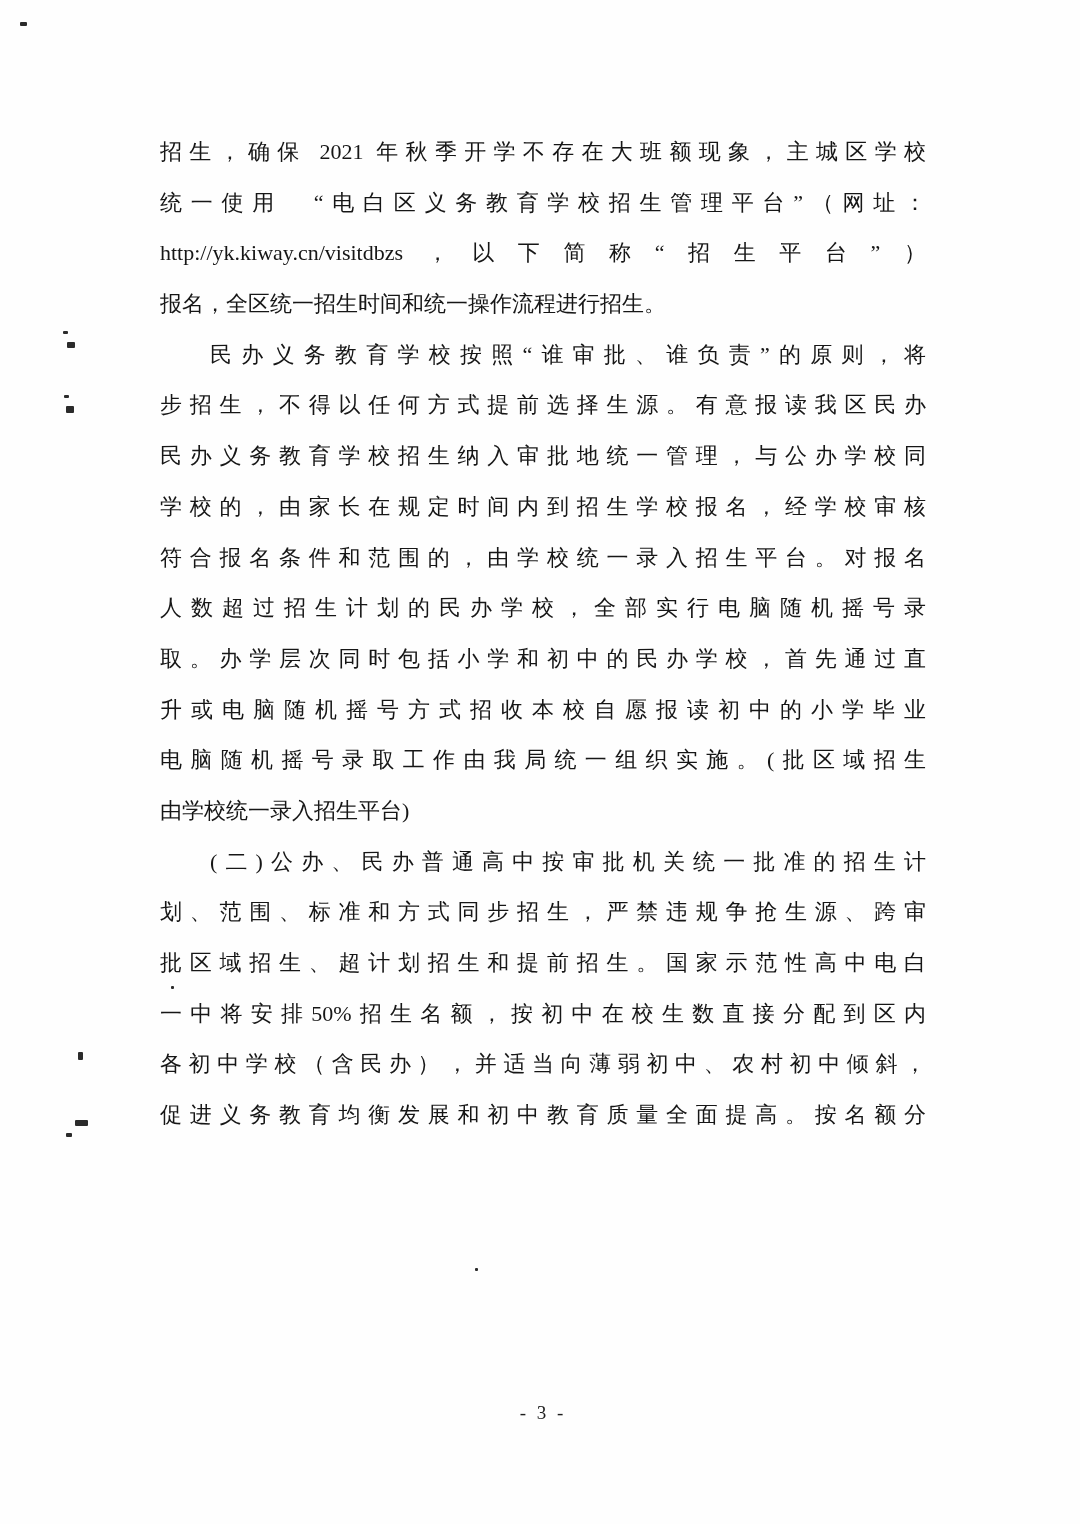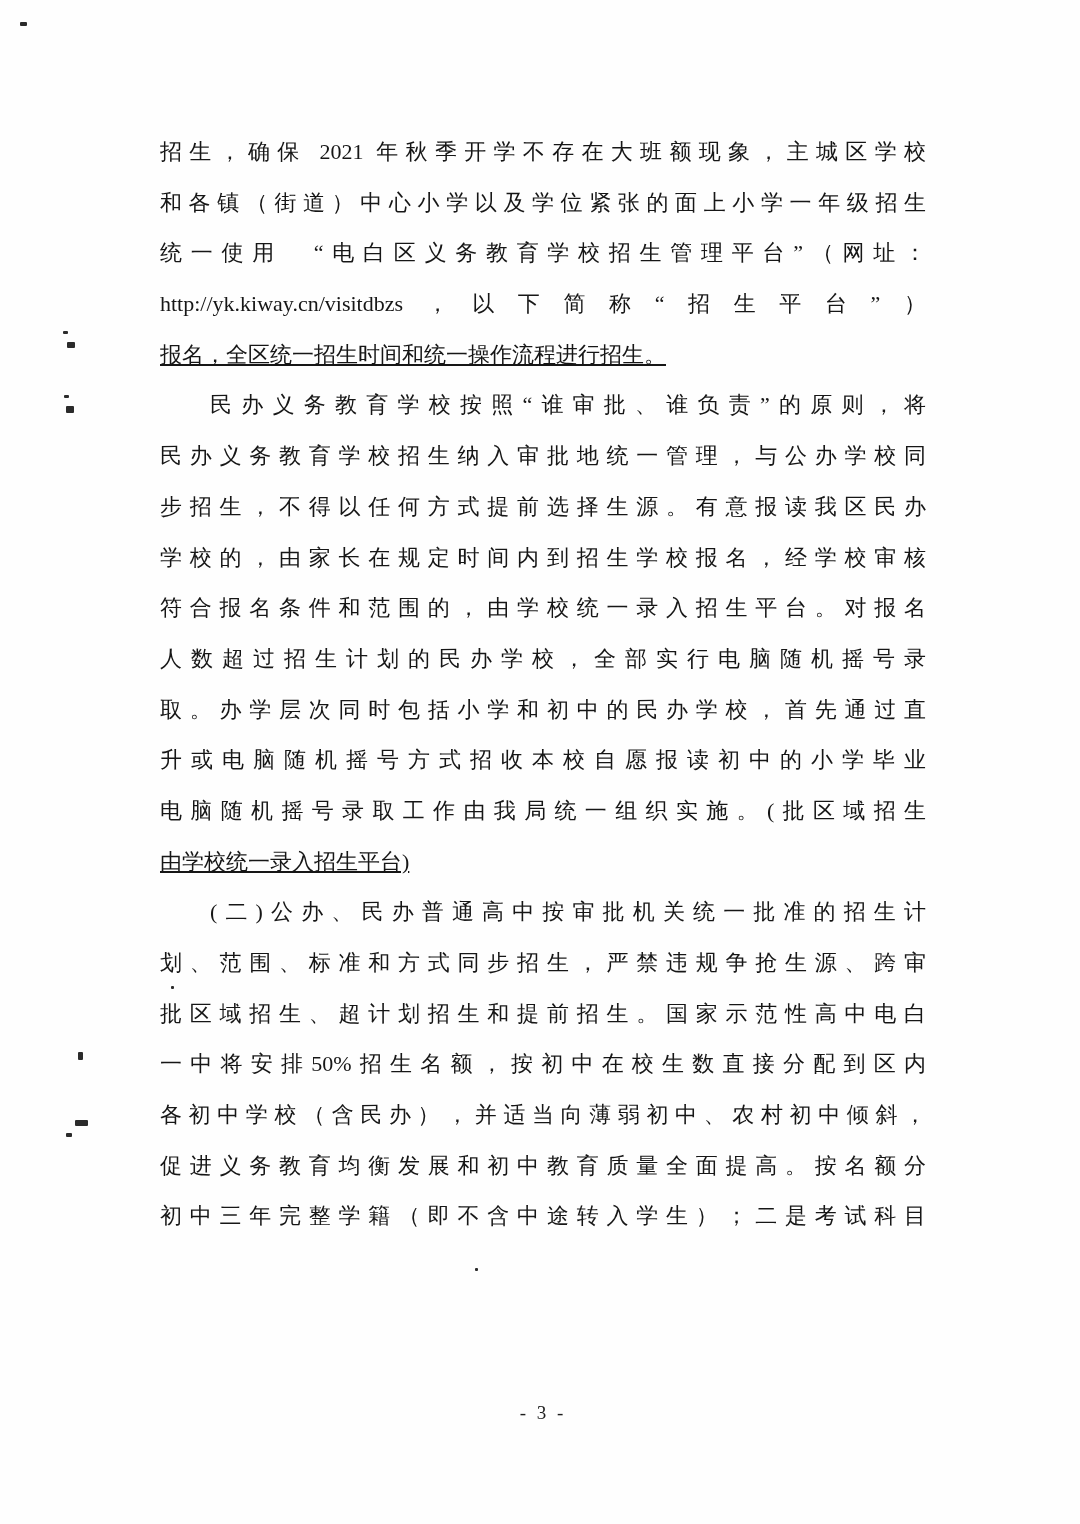--- a/index.html
+++ b/index.html
@@ -29,21 +29,20 @@
     height: 50.7px;
     line-height: 50.7px;
     text-align: justify;
     text-align-last: justify;
     text-justify: inter-character;
     white-space: normal;
     overflow: visible;
   }
   .line.end {
     text-align-last: left;
-    text-decoration: underline;
   }
   .line.indent {
     text-indent: 50px;
   }
   .footer {
     position: absolute;
     left: 160px;
     top: 1402px;
     width: 766px;
     text-align: center;
@@ -57,41 +56,39 @@
     border-radius: 1px;
   }
 </style>
 </head>
 <body>
 
 <div class="page">
 
   <div class="text-block">
     <div class="line">招生，确保 2021 年秋季开学不存在大班额现象，主城区学校</div>
-    <div class="line">和各镇（街道）中心小学以及学位紧张的面上小学一年级招生</div>
     <div class="line">统一使用　“电白区义务教育学校招生管理平台”（网址：</div>
     <div class="line">http://yk.kiway.cn/visitdbzs，以下简称“招生平台”）</div>
     <div class="line end">报名，全区统一招生时间和统一操作流程进行招生。</div>
     <div class="line indent">民办义务教育学校按照“谁审批、谁负责”的原则，将</div>
+    <div class="line">步招生，不得以任何方式提前选择生源。有意报读我区民办</div>
     <div class="line">民办义务教育学校招生纳入审批地统一管理，与公办学校同</div>
-    <div class="line">步招生，不得以任何方式提前选择生源。有意报读我区民办</div>
     <div class="line">学校的，由家长在规定时间内到招生学校报名，经学校审核</div>
     <div class="line">符合报名条件和范围的，由学校统一录入招生平台。对报名</div>
     <div class="line">人数超过招生计划的民办学校，全部实行电脑随机摇号录</div>
     <div class="line">取。办学层次同时包括小学和初中的民办学校，首先通过直</div>
     <div class="line">升或电脑随机摇号方式招收本校自愿报读初中的小学毕业</div>
     <div class="line">电脑随机摇号录取工作由我局统一组织实施。(批区域招生</div>
     <div class="line end">由学校统一录入招生平台)</div>
     <div class="line indent">(二)公办、民办普通高中按审批机关统一批准的招生计</div>
     <div class="line">划、范围、标准和方式同步招生，严禁违规争抢生源、跨审</div>
     <div class="line">批区域招生、超计划招生和提前招生。国家示范性高中电白</div>
     <div class="line">一中将安排50%招生名额，按初中在校生数直接分配到区内</div>
     <div class="line">各初中学校（含民办），并适当向薄弱初中、农村初中倾斜，</div>
     <div class="line">促进义务教育均衡发展和初中教育质量全面提高。按名额分</div>
-    <div class="line">初中三年完整学籍（即不含中途转入学生）；二是考试科目</div>
   </div>
 
   <div class="footer">- 3 -</div>
 
   <div class="speck" style="left:20px;  top:22px;   width:7px;  height:4px;"></div>
   <div class="speck" style="left:63px;  top:331px;  width:5px;  height:3px;"></div>
   <div class="speck" style="left:67px;  top:342px;  width:8px;  height:6px;"></div>
   <div class="speck" style="left:64px;  top:395px;  width:5px;  height:3px;"></div>
   <div class="speck" style="left:66px;  top:406px;  width:8px;  height:7px;"></div>
   <div class="speck" style="left:78px;  top:1052px; width:5px;  height:8px;"></div>

